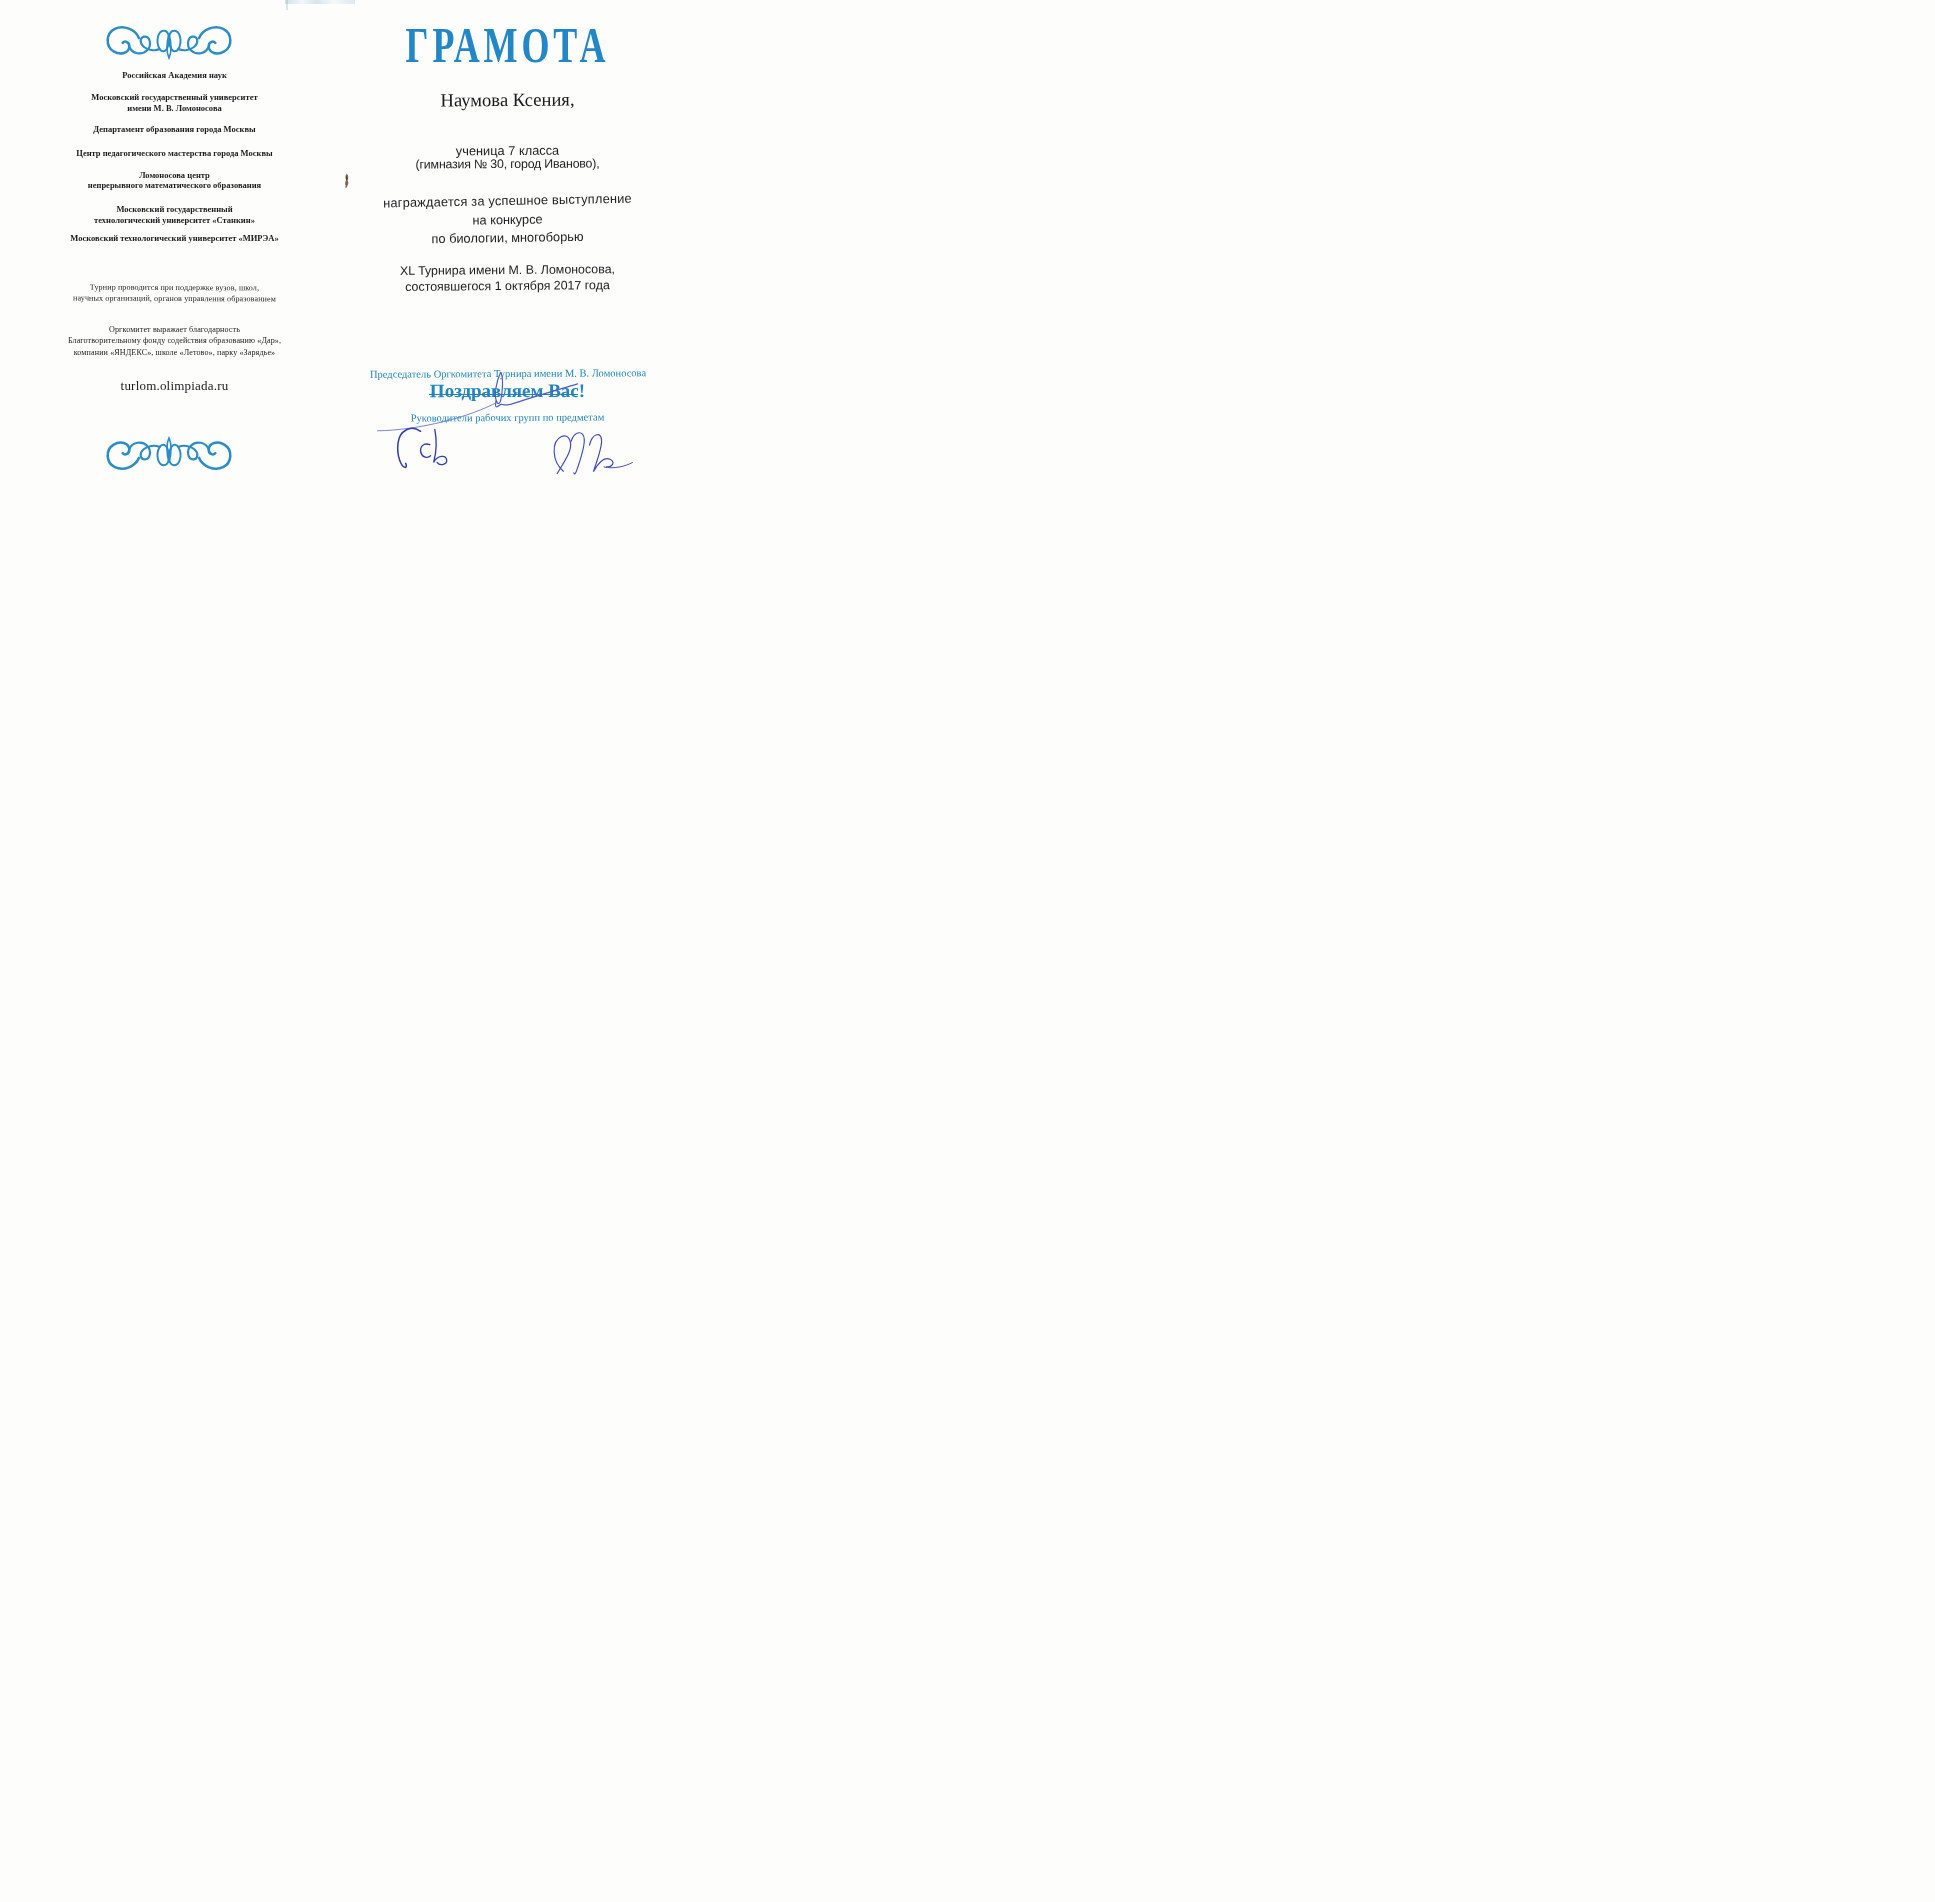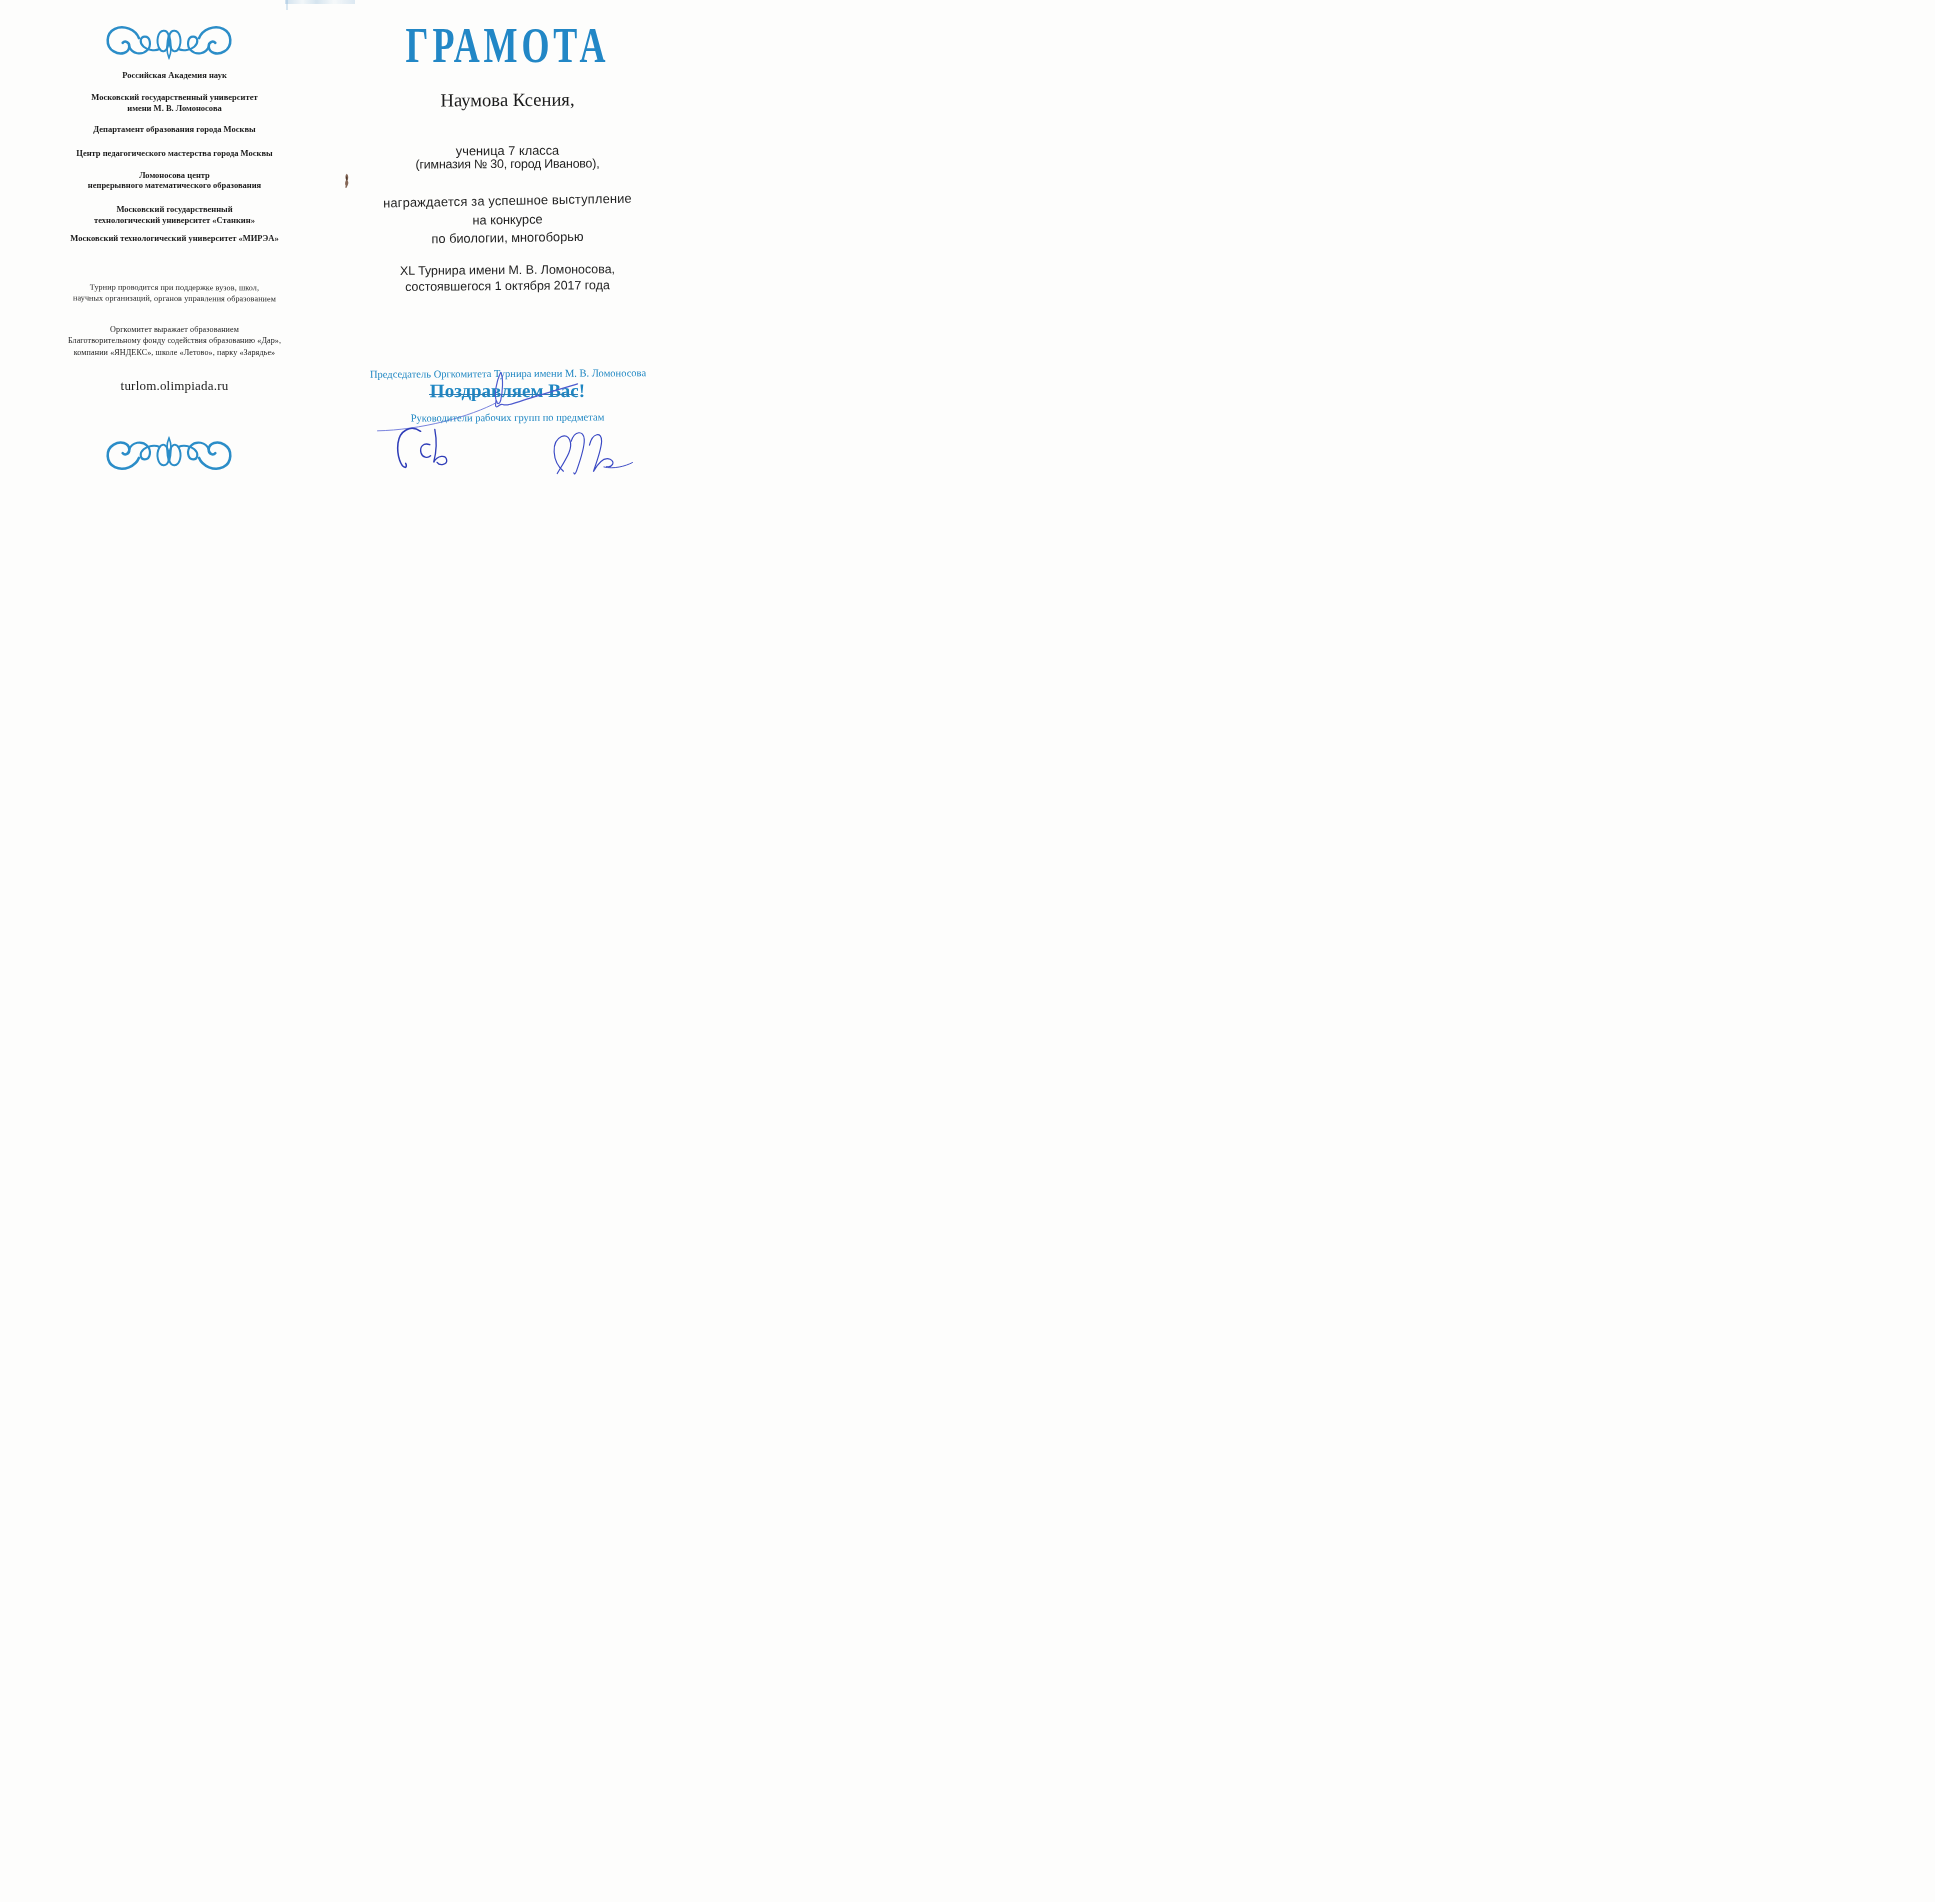--- a/index.html
+++ b/index.html
@@ -56,21 +56,21 @@
 <div class="line lc serif o22" style="top:149px">Центр педагогического мастерства города Москвы</div>
 <div class="line lc serif o22" style="top:171px">Ломоносова центр</div>
 <div class="line lc serif o22" style="top:181px">непрерывного математического образования</div>
 <div class="line lc serif o22" style="top:205px">Московский государственный</div>
 <div class="line lc serif o22" style="top:216px">технологический университет «Станкин»</div>
 <div class="line lc serif o22" style="top:234px">Московский технологический университет «МИРЭА»</div>
 
 <div class="line lc serif o21" style="top:283px;transform:rotate(0.25deg)">Турнир проводится при поддержке вузов, школ,</div>
 <div class="line lc serif o21" style="top:294px;transform:rotate(0.25deg)">научных организаций, органов управления образованием</div>
 
-<div class="line lc serif o21" style="top:325px">Оргкомитет выражает образованием</div>
+<div class="line lc serif o21" style="top:325px">Оргкомитет выражает благодарность</div>
 <div class="line lc serif o21" style="top:336px">Благотворительному фонду содействия образованию «Дар»,</div>
 <div class="line lc serif o21" style="top:348px">компании «ЯНДЕКС», школе «Летово», парку «Зарядье»</div>
 
 <div class="line lc serif" style="top:379px;font-size:13px;letter-spacing:0.2px">turlom.olimpiada.ru</div>
 
 <svg aria-hidden="true" style="left:100px;top:436px;transform:scaleY(-1);" width="138" height="37" viewBox="0 0 680 190" fill="none" stroke="#2b8dc8" stroke-linecap="round">
   <path stroke-width="13" d="M 186,78 C 168,34 108,8 62,30 C 16,52 12,120 56,146 C 92,167 134,154 136,122 C 138,98 114,88 102,102"></path>
   <path stroke-width="11" d="M 136,122 C 150,158 200,168 228,140 C 252,116 244,70 216,70 C 192,70 186,102 210,122 C 230,139 266,146 292,134"></path>
   <path stroke-width="10" d="M 292,134 C 270,95 283,42 312,40 C 338,38 348,80 334,120 C 326,146 306,154 292,134"></path>
   <path stroke-width="10" d="M 388,134 C 410,95 397,42 368,40 C 342,38 332,80 346,120 C 354,146 374,154 388,134"></path>

